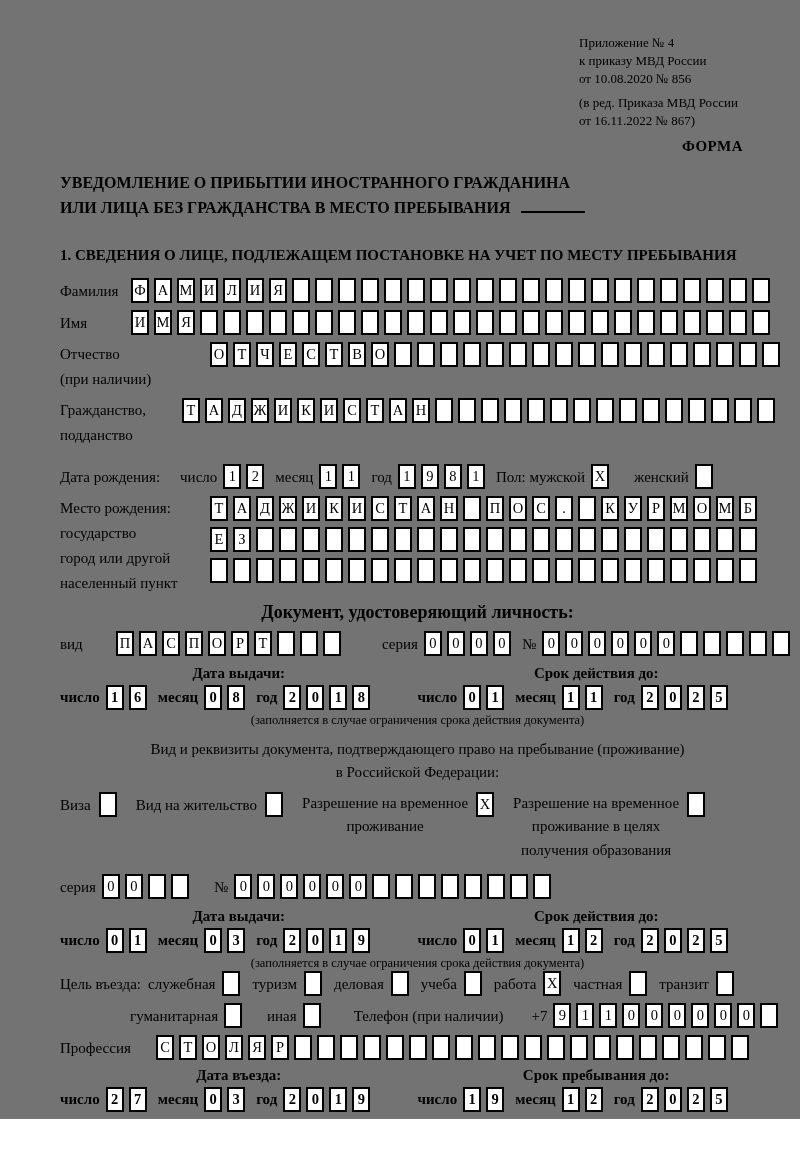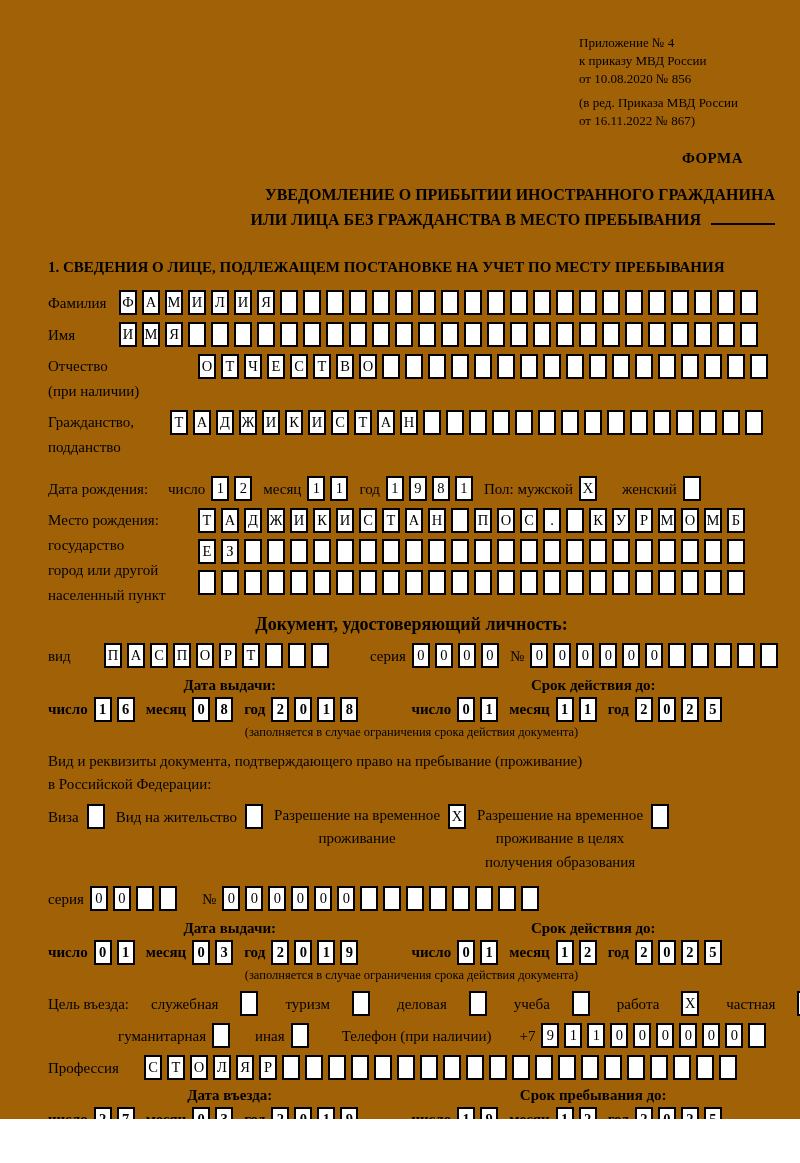--- a/index.html
+++ b/index.html
@@ -1,47 +1,47 @@
 <!DOCTYPE html>
 <html><head>
 <meta charset="utf-8">
 <style>
   html,body{margin:0;padding:0;background:#fff;}
   .page{
     width:800px;height:1119px;box-sizing:border-box;
-    padding:34px 25px 0 48px;
+    padding:34px 25px 0 60px;
     font-family:"Liberation Serif","DejaVu Serif",serif;
-    color:#000;background:#a16207;position:relative;overflow:hidden;
+    color:#000;background:#737373;position:relative;overflow:hidden;
   }
   .hdr{margin-left:auto;width:196px;font-size:13px;line-height:1.4;}
   .hdr .sub{margin-top:5px;}
-  .forma{ text-align:right;padding-right:32px;font-weight:bold;font-size:15px;margin-top:20px;letter-spacing:.5px;}
-  .title{ text-align:right;font-weight:bold;font-size:16px;line-height:1.55;margin-top:16px;}
+  .forma{ text-align:right;padding-right:32px;font-weight:bold;font-size:15px;margin-top:8px;letter-spacing:.5px;}
+  .title{ text-align:left;font-weight:bold;font-size:16px;line-height:1.55;margin-top:16px;}
   .blank-line{display:inline-block;width:64px;border-bottom:2px solid #000;height:14px;margin-left:10px;}
   .sect{ font-weight:bold;font-size:15px;margin-top:26px;margin-bottom:14px;}
   .row{display:flex;align-items:flex-start;margin-bottom:6px;}
   .lbl{font-size:15px;line-height:26px;flex:0 0 auto;}
   .lblblock{font-size:15px;line-height:25px;flex:0 0 auto;}
   .cg{display:inline-flex;flex:0 0 auto;}
   .cell{
     display:inline-block;box-sizing:border-box;
     width:18px;height:25px;border:2px solid #000;margin-right:5px;
     text-align:center;font-size:14.5px;line-height:21px;background:#fff;
   }
   .w71{width:71px;} .w96{width:96px;} .w122{width:122px;} .w150{width:150px;} .w50{width:50px;}
   .gap8{width:8px;flex:0 0 auto;} .gap16{width:16px;flex:0 0 auto;} .gap24{width:24px;flex:0 0 auto;}
   .inl{display:flex;align-items:center;gap:6px;flex-wrap:nowrap;}
   .center-head{text-align:center;font-weight:bold;font-size:18px;margin:10px 0 8px 0;}
   .dategrid{display:flex;margin-top:8px;font-weight:bold;}
   .half{width:50%;}
   .subhead{text-align:center;font-size:15px;margin-bottom:3px;}
   .daterow{display:flex;align-items:center;gap:6px;font-size:15px;}
   .note{text-align:center;font-size:12.5px;margin-top:3px;}
-  .plain{font-size:15px;line-height:1.55;margin-top:10px;}
-  .cbrow{display:flex;align-items:flex-start;margin-top:8px;gap:6px;font-size:15px;}
+  .plain{font-size:15px;line-height:1.55;margin-top:10px;text-align:center;}
+  .cbrow{display:flex;align-items:flex-start;margin-top:8px;gap:14px;font-size:15px;}
   .cbitem{display:flex;align-items:flex-start;gap:8px;}
   .cbitem .txt{line-height:26px;}
   .cbitem .multi{text-align:center;line-height:1.55;}
   .stack > .cg{display:flex;margin-bottom:6px;}
 </style>
 </head>
 <body>
 
 <div class="page">
 
@@ -515,21 +515,21 @@
             <span class="cell">2</span>
             <span class="cell">0</span>
             <span class="cell">2</span>
             <span class="cell">5</span>
           </span>
       </div>
     </div>
   </div>
   <div class="note">(заполняется в случае ограничения срока действия документа)</div>
 
-  <div class="row inl" style="margin-top:8px;gap:22px;">
+  <div class="row inl" style="gap:7px;">
     <span class="lbl">Цель въезда:</span>
     <span class="lbl">служебная</span>
     <span class="cg">
         <span class="cell"></span>
       </span>
     <span class="lbl">туризм</span>
     <span class="cg">
         <span class="cell"></span>
       </span>
     <span class="lbl">деловая</span>

